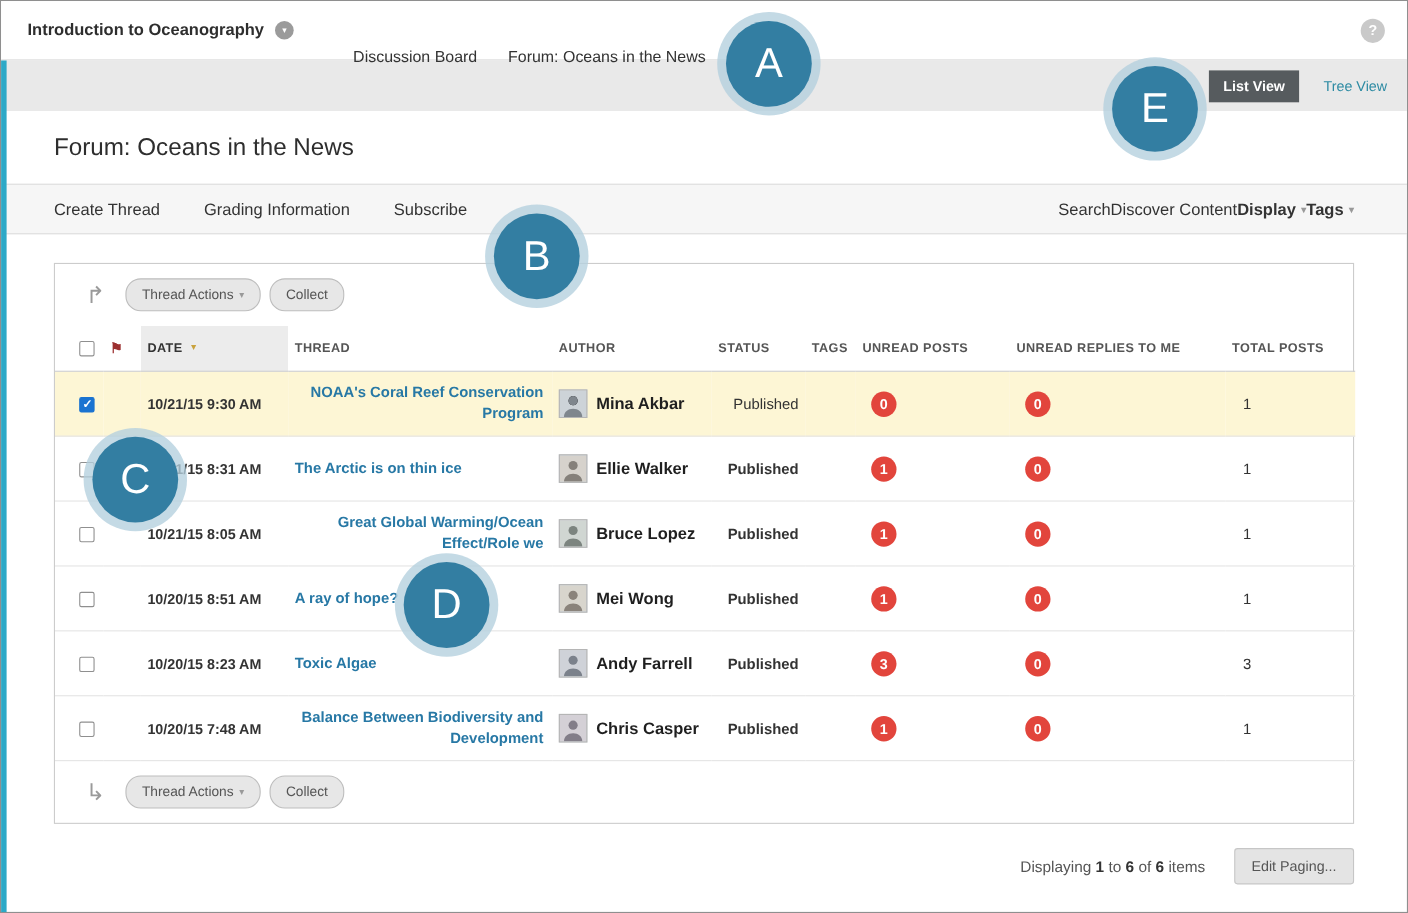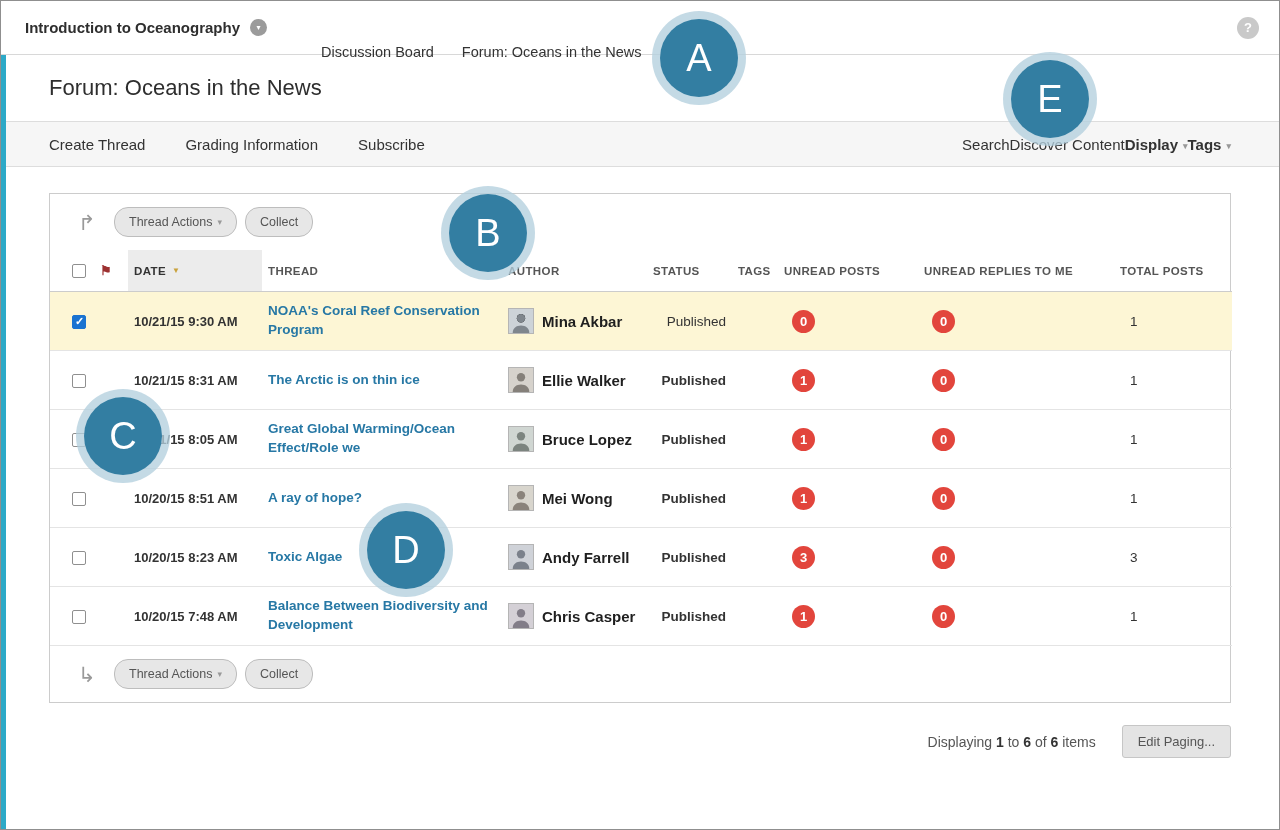--- a/index.html
+++ b/index.html
@@ -47,21 +47,21 @@
   th.date-th { background:#ececec; color:#333; }
   .sort-tri { color:#c9a23c; font-size:8px; margin-left:6px; vertical-align:2px; }
   .flag-ic { color:#9c3030; font-size:13px; }
 
   tbody td { border-bottom:1px solid #e4e4e4; padding:6px; height:59px; vertical-align:middle; font-size:13.5px; color:#333; }
   tbody tr.highlighted { background:#fdf6d5; }
   .cb { display:inline-block; width:14px; height:14px; border:1px solid #8f8f8f; border-radius:2px; background:#fff; cursor:pointer; vertical-align:middle; position:relative; }
   .cb.checked { background:#1a73d1; border-color:#1a73d1; }
   .cb.checked::after { content:"✓"; color:#fff; font-size:11px; font-weight:bold; position:absolute; left:2px; top:-1px; }
   .date-cell { font-weight:bold; font-size:13px; white-space:nowrap; }
-  .thread-link { color:#2778a5; font-weight:bold; font-size:13.5px; line-height:1.4; text-decoration:none; display:inline-block; max-width:226px; cursor:pointer; }
+  .thread-link { color:#2778a5; font-weight:bold; font-size:13.5px; line-height:1.4; text-decoration:none; display:inline-block; max-width:226px; cursor:pointer;text-align:right; }
   .author-wrap { display:flex; align-items:center; gap:8px; }
   .avatar { width:26px; height:26px; border:1px solid #b5b5b5; display:inline-block; flex:none; overflow:hidden; background:#d3d7da; }
   .author-name { font-size:15px; font-weight:bold; color:#1f1f1f; white-space:nowrap; }
   .status-cell { font-size:13.5px;text-align:right; }
   .status-cell.bold { font-weight:bold; }
   .badge { display:inline-block; min-width:23px; height:23px; line-height:23px; border-radius:12px; background:#e2453c; color:#fff; text-align:center; font-size:13px; font-weight:bold; margin-left:8px; cursor:pointer; }
   .total-cell { padding-left:16px; }
 
   
   .paging-row { display:flex; align-items:center; justify-content:flex-end; gap:26px; margin-top:22px; }
@@ -87,20 +87,24 @@
     <span class="chevron-circle">▾</span>
     <nav class="breadcrumb">
       <a class="crumb">Discussion Board</a>
       <span class="crumb">Forum: Oceans in the News</span>
     </nav>
     <span class="help-circle">?</span>
   </div>
 
   <div class="accent"></div>
 
+  <div class="grayband">
+    <span class="listview-btn">List View</span>
+    <a class="treeview-link">Tree View</a>
+  </div>
 
   <div class="title-area">
     <h1 class="page-title">Forum: Oceans in the News</h1>
   </div>
 
   <div class="action-bar">
     <div class="ab-left">
       <a class="ab-item">Create Thread</a>
       <a class="ab-item">Grading Information</a>
       <a class="ab-item">Subscribe</a>

